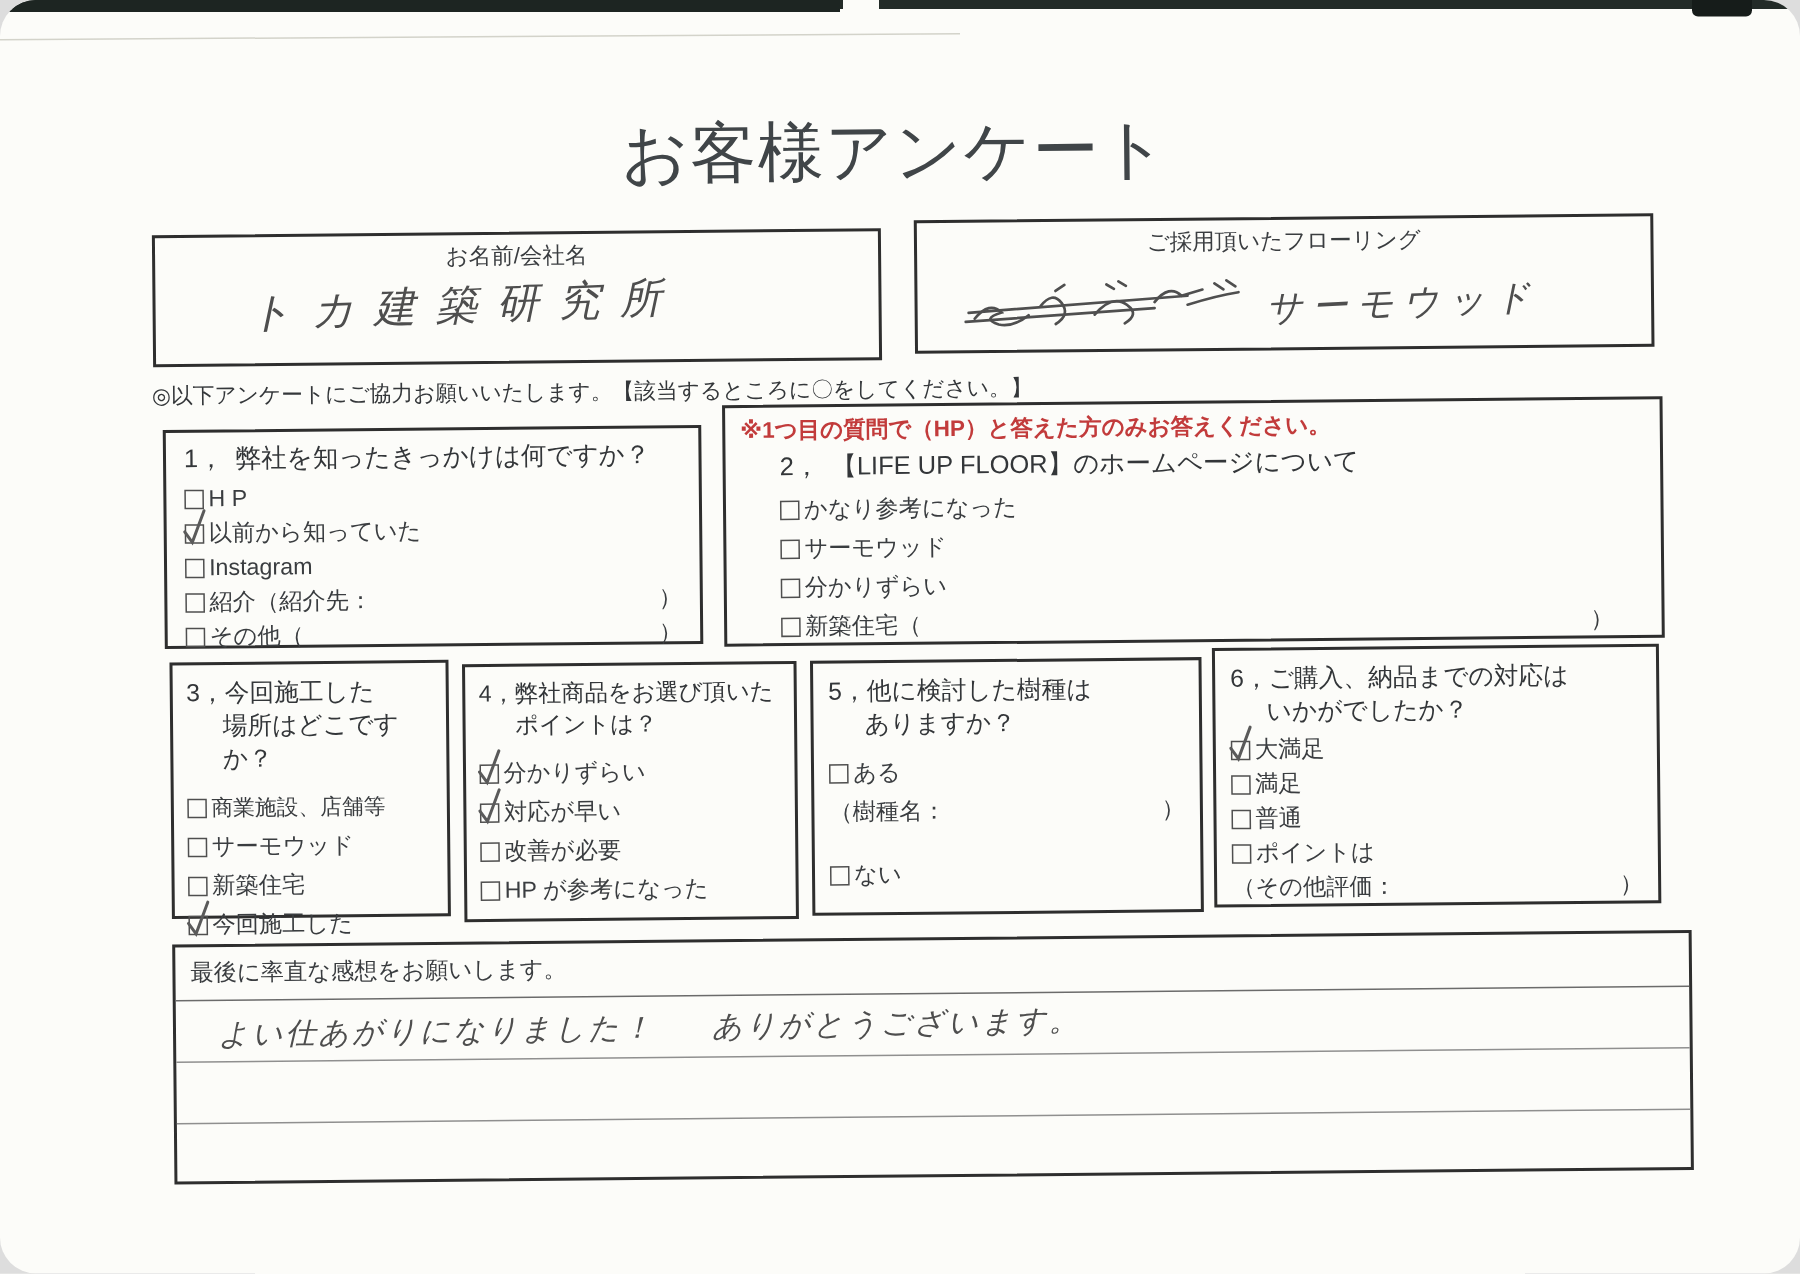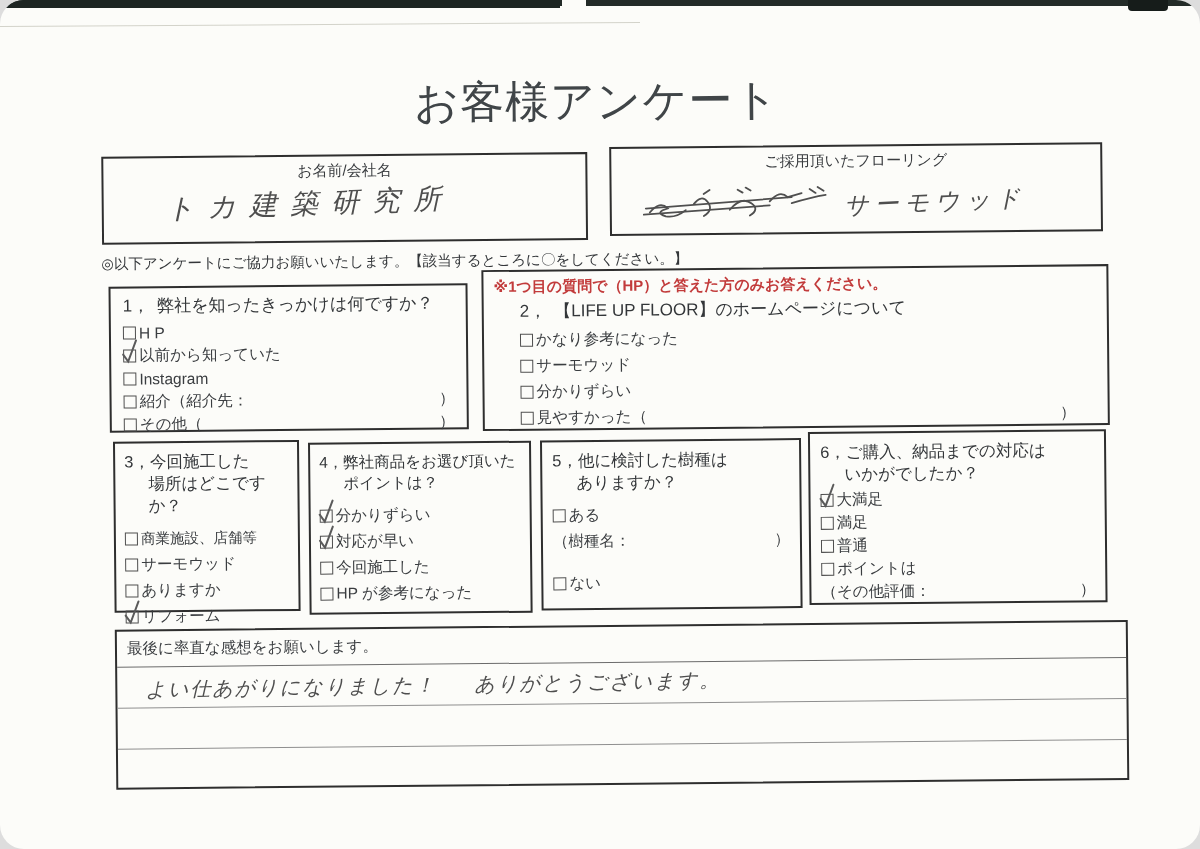--- a/index.html
+++ b/index.html
@@ -144,21 +144,21 @@
         <div class="opt">
           <span class="cb"></span>
           <span>サーモウッド</span>
         </div>
         <div class="opt">
           <span class="cb"></span>
           <span>分かりずらい</span>
         </div>
         <div class="opt">
           <span class="cb"></span>
-          <span>見やすかった（</span>
+          <span>新築住宅（</span>
           <span class="paren-end" style="margin-right:18px;">）</span>
         </div>
       </div>
     </div>
 
     <div class="fbox" style="left:113px; top:437px; width:186px; height:171px; padding:8px 9px;">
       <div class="q-title2">
         <span>3，今回施工した</span>
         <span class="ind">場所はどこですか？</span>
       </div>
@@ -166,29 +166,29 @@
         <div class="opt" style="font-size:14.5px;">
           <span class="cb"></span>
           <span>商業施設、店舗等</span>
         </div>
         <div class="opt">
           <span class="cb"></span>
           <span>サーモウッド</span>
         </div>
         <div class="opt">
           <span class="cb"></span>
-          <span>ありますか</span>
-        </div>
-        <div class="opt">
-          <span class="cb">
-            <svg class="tick" width="18" height="28" viewBox="0 0 18 28">
-                <path d="M3 17 L8 24 L16 3" stroke="#5a5a5a" stroke-width="2" fill="none" stroke-linecap="round"></path>
-              </svg>
-          </span>
-          <span>リフォーム</span>
+          <span>新築住宅</span>
+        </div>
+        <div class="opt">
+          <span class="cb">
+            <svg class="tick" width="18" height="28" viewBox="0 0 18 28">
+                <path d="M3 17 L8 24 L16 3" stroke="#5a5a5a" stroke-width="2" fill="none" stroke-linecap="round"></path>
+              </svg>
+          </span>
+          <span>今回施工した</span>
         </div>
       </div>
     </div>
 
     <div class="fbox" style="left:308px; top:440px; width:223px; height:172px; padding:8px 9px;">
       <div class="q-title2" style="font-size:15.5px;">
         <span>4，弊社商品をお選び頂いた</span>
         <span class="ind">ポイントは？</span>
       </div>
       <div class="opts opt-26" style="margin-top:8px;">
@@ -203,21 +203,21 @@
         <div class="opt">
           <span class="cb">
             <svg class="tick" width="18" height="28" viewBox="0 0 18 28">
                 <path d="M3 17 L8 24 L16 3" stroke="#5a5a5a" stroke-width="2" fill="none" stroke-linecap="round"></path>
               </svg>
           </span>
           <span>対応が早い</span>
         </div>
         <div class="opt">
           <span class="cb"></span>
-          <span>今回施工した</span>
+          <span>改善が必要</span>
         </div>
         <div class="opt">
           <span class="cb"></span>
           <span>HP が参考になった</span>
         </div>
       </div>
     </div>
 
     <div class="fbox" style="left:540px; top:440px; width:261px; height:170px; padding:8px 10px;">
       <div class="q-title2">

